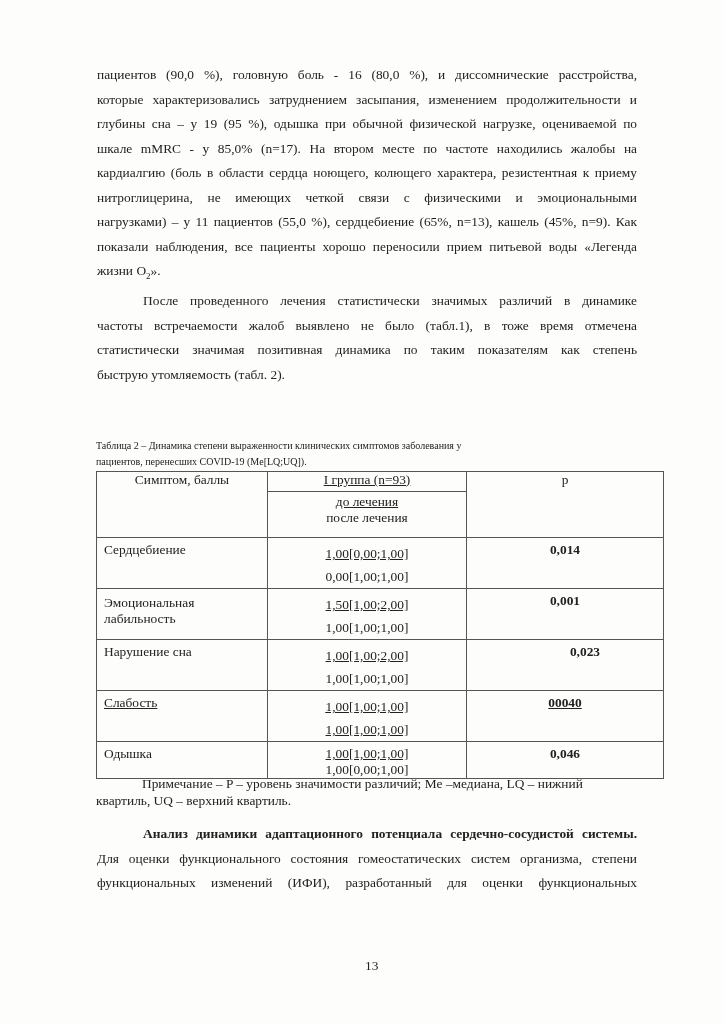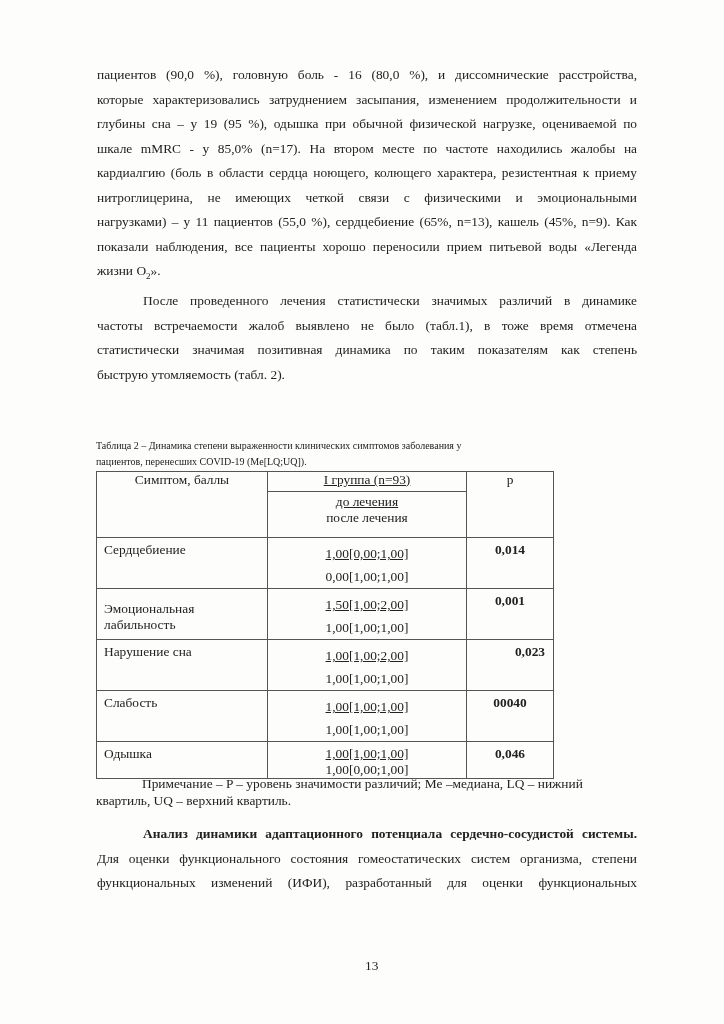--- a/index.html
+++ b/index.html
@@ -2,21 +2,21 @@
 <html><head>
 <meta charset="utf-8">
 <style>
   html, body { margin:0; padding:0; }
   body { width:724px; height:1024px; background:#fdfdfb; position:relative; overflow:hidden;
          font-family:"Liberation Serif", serif; color:#222; }
   .para { position:absolute; left:97px; width:540px; font-size:13.4px; line-height:24.5px; text-align:justify; }
   .para .ln { display:block; text-align:justify; text-align-last:justify; }
   .para .ln.last { text-align-last:left; }
   .caption { position:absolute; left:96px; width:545px; font-size:10px; line-height:16px; }
-  table { position:absolute; left:96px; top:471px; width:458px; border-collapse:collapse; font-size:13.4px; }
+  table { position:absolute; left:96px; top:471px; width:568px; border-collapse:collapse; font-size:13.4px; }
   td { border:1px solid #555; vertical-align:top; padding:0; }
   .c1 { width:163px; padding-left:7px; }
   .c2 { width:198px; text-align:center; }
   .c3 { text-align:center; font-weight:bold; }
   .u { text-decoration:underline; }
   .note { position:absolute; left:96px; width:545px; font-size:13.4px; line-height:17px; }
   .heading { font-weight:bold; }
   .pagenum { position:absolute; left:365px; top:958px; font-size:13.4px; }
   sub { font-size:9px; }
 </style>
@@ -62,36 +62,36 @@
   </tr>
   <tr style="height:47px;">
     <td class="c1" style="padding-top:4px;">Сердцебиение</td>
     <td class="c2" style="padding-top:4px;line-height:23px;">
       <div class="u">1,00[0,00;1,00]</div>
       <div>0,00[1,00;1,00]</div>
     </td>
     <td class="c3" style="padding-top:4px;">0,014</td>
   </tr>
   <tr style="height:49px;">
-    <td class="c1" style="padding-top:12px;line-height:16px;">Эмоциональная лабильность</td>
+    <td class="c1" style="padding-top:6px;line-height:16px;">Эмоциональная лабильность</td>
     <td class="c2" style="padding-top:4px;line-height:23px;">
       <div class="u">1,50[1,00;2,00]</div>
       <div>1,00[1,00;1,00]</div>
     </td>
     <td class="c3" style="padding-top:4px;">0,001</td>
   </tr>
   <tr style="height:47px;">
     <td class="c1" style="padding-top:4px;">Нарушение сна</td>
     <td class="c2" style="padding-top:4px;line-height:23px;">
       <div class="u">1,00[1,00;2,00]</div>
       <div>1,00[1,00;1,00]</div>
     </td>
     <td class="c3" style="padding-top:4px;padding-left:40px;">0,023</td>
   </tr>
-  <tr style="height:48px;">
+  <tr style="height:48px;text-decoration:underline;">
     <td class="c1" style="padding-top:4px;">Слабость</td>
     <td class="c2" style="padding-top:4px;line-height:23px;">
       <div class="u">1,00[1,00;1,00]</div>
       <div>1,00[1,00;1,00]</div>
     </td>
     <td class="c3" style="padding-top:4px;">00040</td>
   </tr>
   <tr style="height:36px;">
     <td class="c1" style="padding-top:4px;">Одышка</td>
     <td class="c2" style="padding-top:4px;line-height:16px;">

